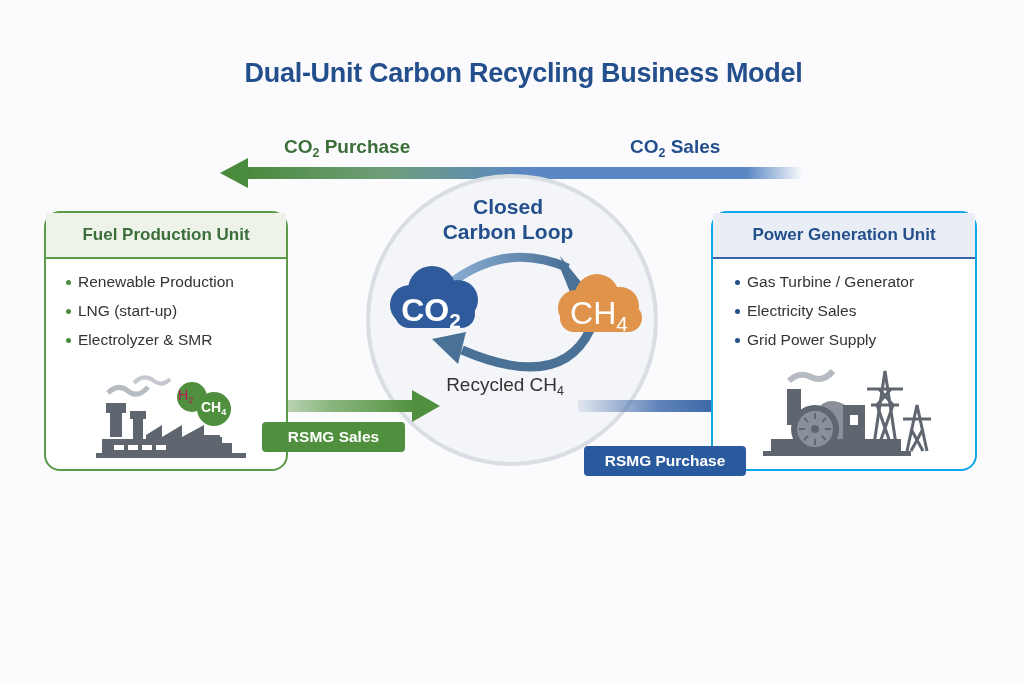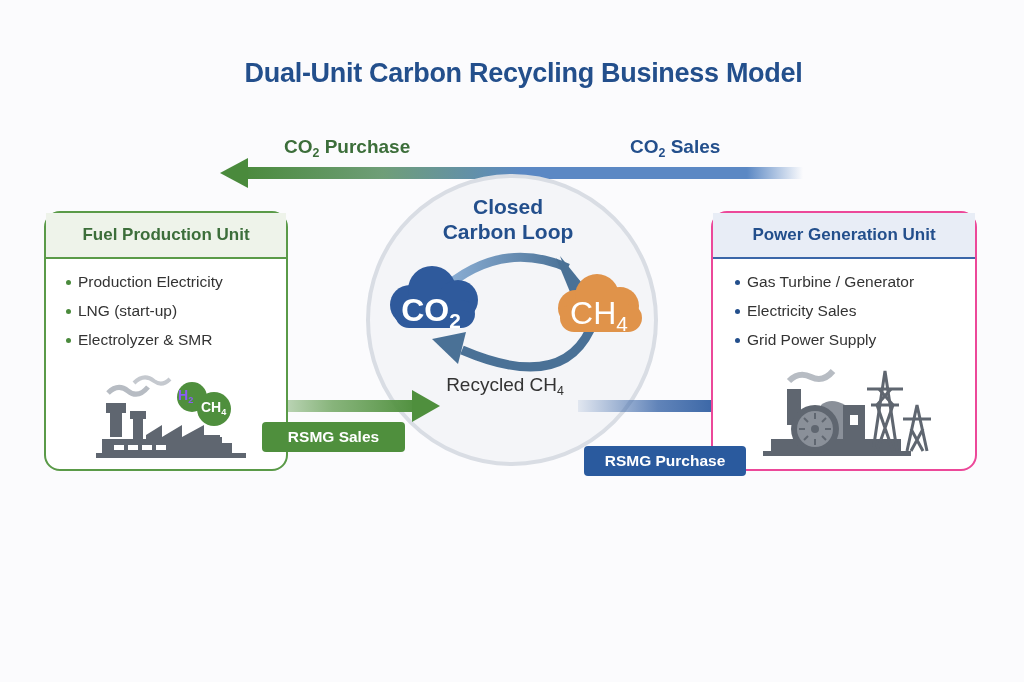--- a/index.html
+++ b/index.html
@@ -16,21 +16,21 @@
     }
     .flow-label { font-size: 19px; font-weight: bold; }
     #co2-purchase-label { left: 284px; top: 136px; color: #3c6e3a; }
     #co2-sales-label { left: 630px; top: 136px; color: #234f8c; }
     sub { font-size: 0.65em; vertical-align: -0.35em; line-height: 0; }
 
     .unit-box {
       background: #ffffff; border-radius: 16px; box-sizing: border-box;
     }
     #fuel-unit { left: 44px; top: 211px; width: 244px; height: 260px; border: 2px solid #5a9a48; }
-    #power-unit { left: 711px; top: 211px; width: 266px; height: 260px; border: 2px solid #ec4899; }
+    #power-unit { left: 711px; top: 211px; width: 266px; height: 260px; border: 2px solid #0ea5e9; }
     .unit-header {
       height: 44px; display: flex; align-items: center; justify-content: center;
       font-size: 17px; font-weight: bold;
     }
     #fuel-unit .unit-header { background: #eef3ea; color: #3c6e3a; border-bottom: 2px solid #5a9a48; }
     #power-unit .unit-header { background: #e8edf6; color: #234f8c; border-bottom: 2px solid #3a66a8; }
     .unit-list { list-style: none; margin: 0; padding: 12px 0 0 20px; }
     .unit-list li {
       font-size: 15.5px; color: #333; height: 29px; line-height: 22px; display: flex; align-items: flex-start;
     }
@@ -136,21 +136,21 @@
 <div id="title" class="abs">Dual-Unit Carbon Recycling Business Model</div>
 
 <div id="co2-purchase-label" class="abs flow-label"><span>CO</span><sub>2</sub><span style="white-space:pre"> Purchase</span></div>
 <div id="co2-sales-label" class="abs flow-label"><span>CO</span><sub>2</sub><span style="white-space:pre"> Sales</span></div>
 
 <div id="fuel-unit" class="abs unit-box">
   <div class="unit-header">Fuel Production Unit</div>
   <ul class="unit-list">
     <li>
         <span class="bullet"></span>
-        <span>Production Electricity</span>
+        <span>Renewable Production</span>
       </li>
     <li>
         <span class="bullet"></span>
         <span>LNG (start-up)</span>
       </li>
     <li>
         <span class="bullet"></span>
         <span>Electrolyzer &amp; SMR</span>
       </li>
   </ul>
@@ -168,21 +168,21 @@
     </g>
     <g fill="#fff">
       <rect x="22" y="86" width="10" height="5"></rect>
       <rect x="36" y="86" width="10" height="5"></rect>
       <rect x="50" y="86" width="10" height="5"></rect>
       <rect x="64" y="86" width="10" height="5"></rect>
     </g>
     <circle cx="100" cy="38" r="15" fill="#4f8f3d"></circle>
     <circle cx="122" cy="50" r="17" fill="#4f8f3d"></circle>
   </svg>
-  <div class="abs" style="left:132px;top:174px;color:#8b5cf6;font-weight:bold;font-size:14px;"><span>H</span><sub>2</sub></div>
+  <div class="abs" style="left:132px;top:174px;color:#be185d;font-weight:normal;font-size:14px;"><span>H</span><sub>2</sub></div>
   <div class="abs" style="left:155px;top:186px;color:#fff;font-weight:bold;font-size:14px;"><span>CH</span><sub>4</sub></div>
 </div>
 
 <div id="power-unit" class="abs unit-box">
   <div class="unit-header">Power Generation Unit</div>
   <ul class="unit-list">
     <li>
         <span class="bullet"></span>
         <span>Gas Turbine / Generator</span>
       </li>

